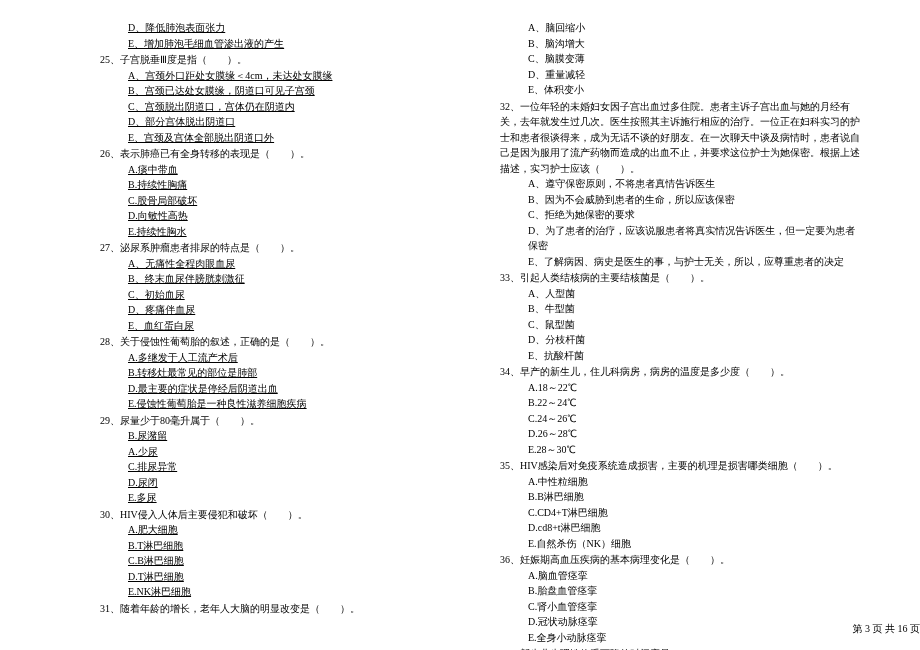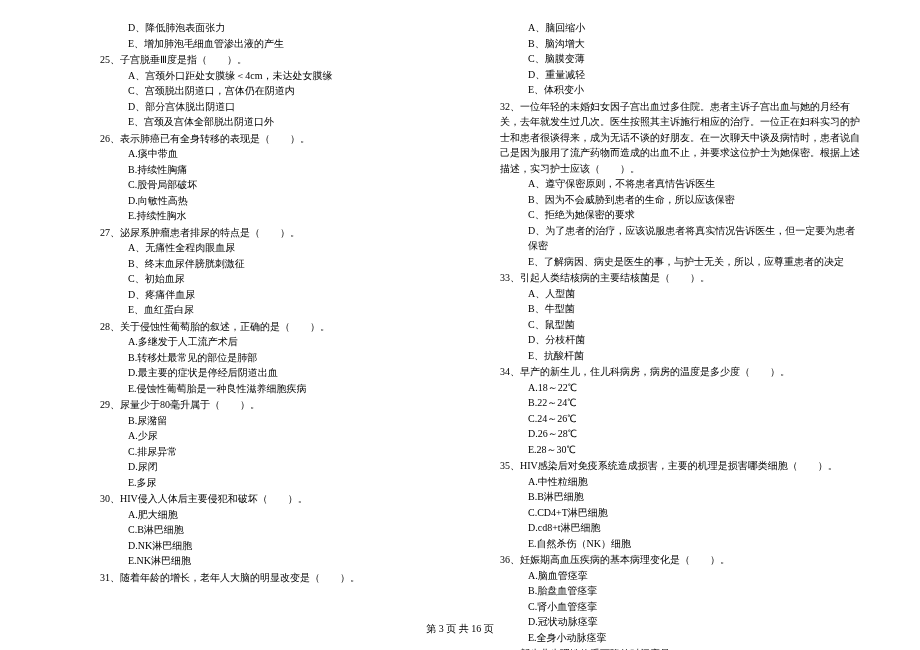--- a/index.html
+++ b/index.html
@@ -17,40 +17,41 @@
     display: flex;
     padding: 20px 60px 10px 100px;
   }
   .col {
     flex: 1;
     line-height: 1.55;
   }
   .col-left { padding-right: 30px; }
   .col-right { padding-left: 10px; }
   .q-stem { margin-top: 1px; }
-  .opt { padding-left: 28px; }
+  .opt { padding-left: 28px; text-decoration: underline; }
   .opt-deep { padding-left: 28px; }
   .footer {
     position: absolute;
     bottom: 14px;
     width: 920px;
-    text-align: center;
+    text-align: right;
     font-size: 10px;
   }
 </style>
 </head>
 <body>
 
 <div class="page">
   <div class="col col-left">
     <div class="opt">D、降低肺泡表面张力</div>
     <div class="opt">E、增加肺泡毛细血管渗出液的产生</div>
 
     <div class="q-stem">25、子宫脱垂Ⅲ度是指（　　）。</div>
     <div class="opt">A、宫颈外口距处女膜缘＜4cm，未达处女膜缘</div>
+    <div class="opt">B、宫颈已达处女膜缘，阴道口可见子宫颈</div>
     <div class="opt">C、宫颈脱出阴道口，宫体仍在阴道内</div>
     <div class="opt">D、部分宫体脱出阴道口</div>
     <div class="opt">E、宫颈及宫体全部脱出阴道口外</div>
 
     <div class="q-stem">26、表示肺癌已有全身转移的表现是（　　）。</div>
     <div class="opt">A.痰中带血</div>
     <div class="opt">B.持续性胸痛</div>
     <div class="opt">C.股骨局部破坏</div>
     <div class="opt">D.向敏性高热</div>
     <div class="opt">E.持续性胸水</div>
@@ -70,22 +71,23 @@
 
     <div class="q-stem">29、尿量少于80毫升属于（　　）。</div>
     <div class="opt">B.尿潴留</div>
     <div class="opt">A.少尿</div>
     <div class="opt">C.排尿异常</div>
     <div class="opt">D.尿闭</div>
     <div class="opt">E.多尿</div>
 
     <div class="q-stem">30、HIV侵入人体后主要侵犯和破坏（　　）。</div>
     <div class="opt">A.肥大细胞</div>
+    <div class="opt">B.T淋巴细胞</div>
     <div class="opt">C.B淋巴细胞</div>
-    <div class="opt">D.NK淋巴细胞</div>
+    <div class="opt">D.T淋巴细胞</div>
     <div class="opt">E.NK淋巴细胞</div>
 
     <div class="q-stem">31、随着年龄的增长，老年人大脑的明显改变是（　　）。</div>
   </div>
 
   <div class="col col-right">
     <div class="opt-deep">A、脑回缩小</div>
     <div class="opt-deep">B、脑沟增大</div>
     <div class="opt-deep">C、脑膜变薄</div>
     <div class="opt-deep">D、重量减轻</div>

